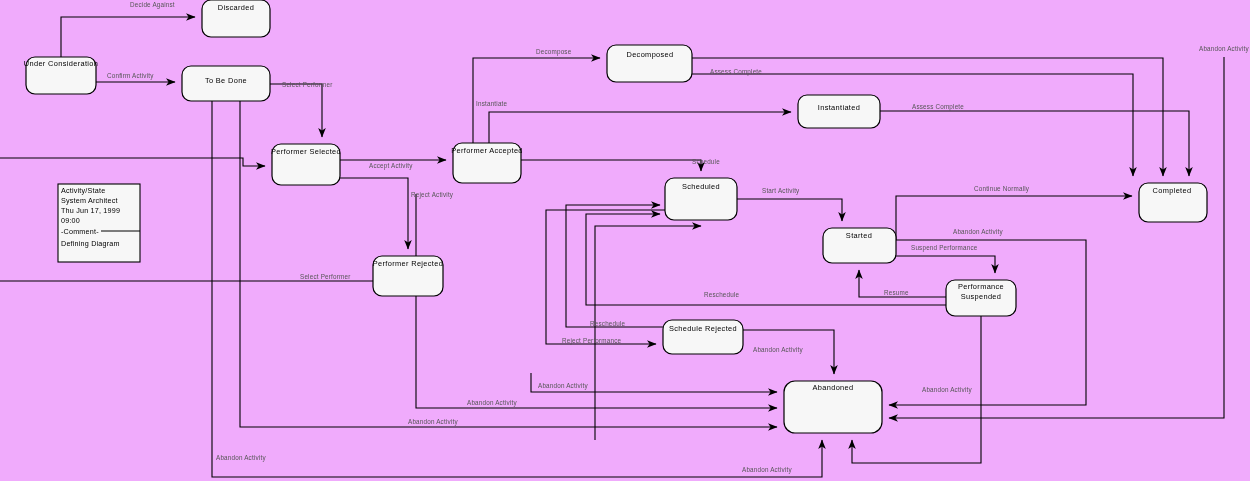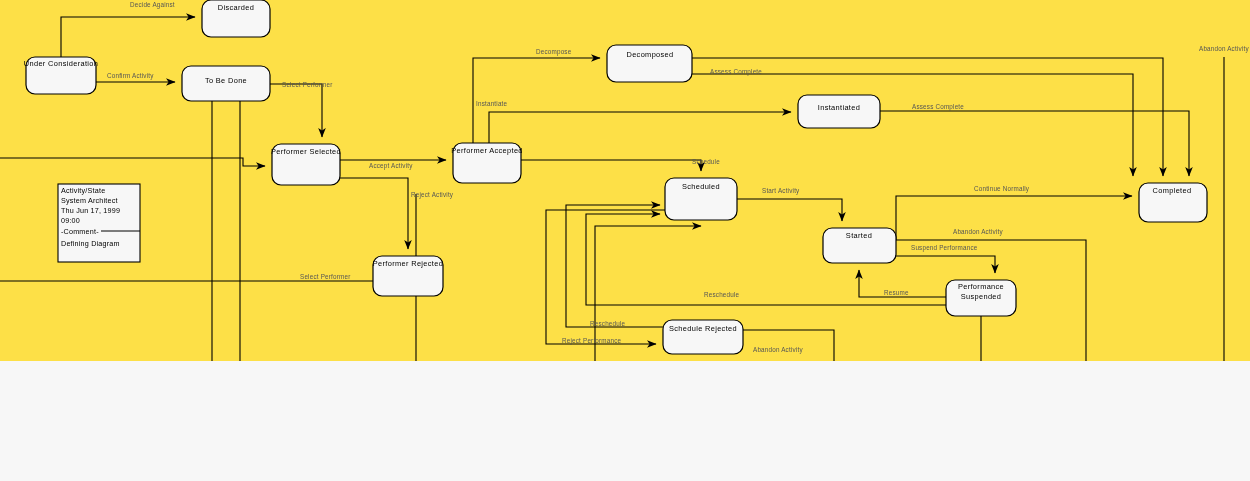--- a/index.html
+++ b/index.html
@@ -1,17 +1,17 @@
 <!DOCTYPE html>
 <html><head>
 <meta charset="utf-8">
 <style>
   html,body{margin:0;padding:0;background:#f7f7f7;}
   body{font-family:"Liberation Sans",sans-serif;}
-  #canvas{position:relative;width:1250px;height:361px;background:#fde047;overflow:hidden;}
+  #canvas{position:relative;width:1250px;height:481px;background:#f0abfc;overflow:hidden;}
   svg{position:absolute;left:0;top:0;}
   .edge{fill:none;stroke:#000;stroke-width:1.1;}
   .statebox{fill:#f7f7f7;stroke:#000;stroke-width:1.2;}
   .statelabel{font-family:"Liberation Sans",sans-serif;font-size:7.4px;fill:#000;letter-spacing:0.35px;}
   .edgelabel{font-family:"Liberation Sans",sans-serif;font-size:6.3px;fill:#555;letter-spacing:0.2px;}
   .legendbox{fill:#f7f7f7;stroke:#000;stroke-width:1.1;}
   .legendtext{font-family:"Liberation Sans",sans-serif;font-size:7.2px;fill:#000;letter-spacing:0.2px;}
 </style>
 </head>
 <body>

